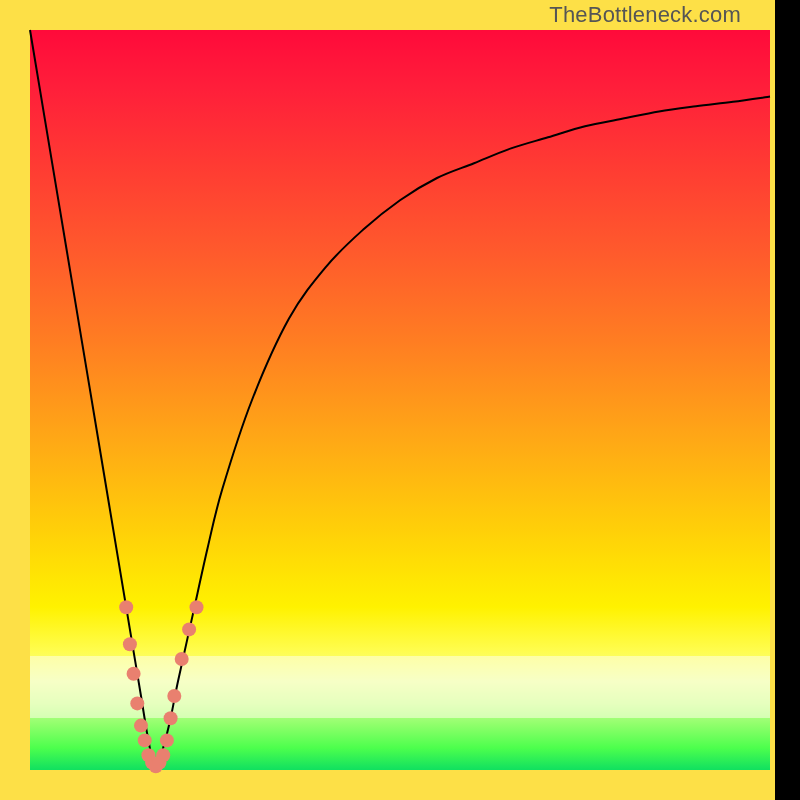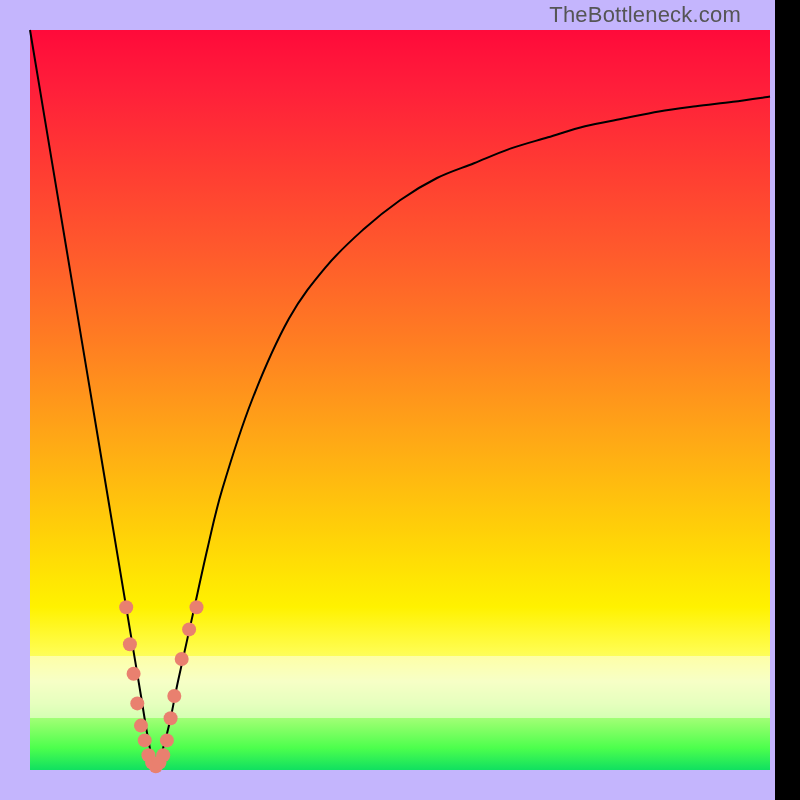--- a/index.html
+++ b/index.html
@@ -8,21 +8,21 @@
     width: 800px;
     height: 800px;
     overflow: hidden;
     background: #000;
     font-family: Arial, Helvetica, sans-serif;
   }
   .frame {
     position: relative;
     width: 775px;
     height: 800px;
-    background: #c4b5fd;
+    background: #fde047;
   }
   .plot {
     position: absolute;
     left: 30px;
     top: 30px;
     width: 740px;
     height: 740px;
     
     background: linear-gradient(to bottom,
       #ff0a3a 0%,

